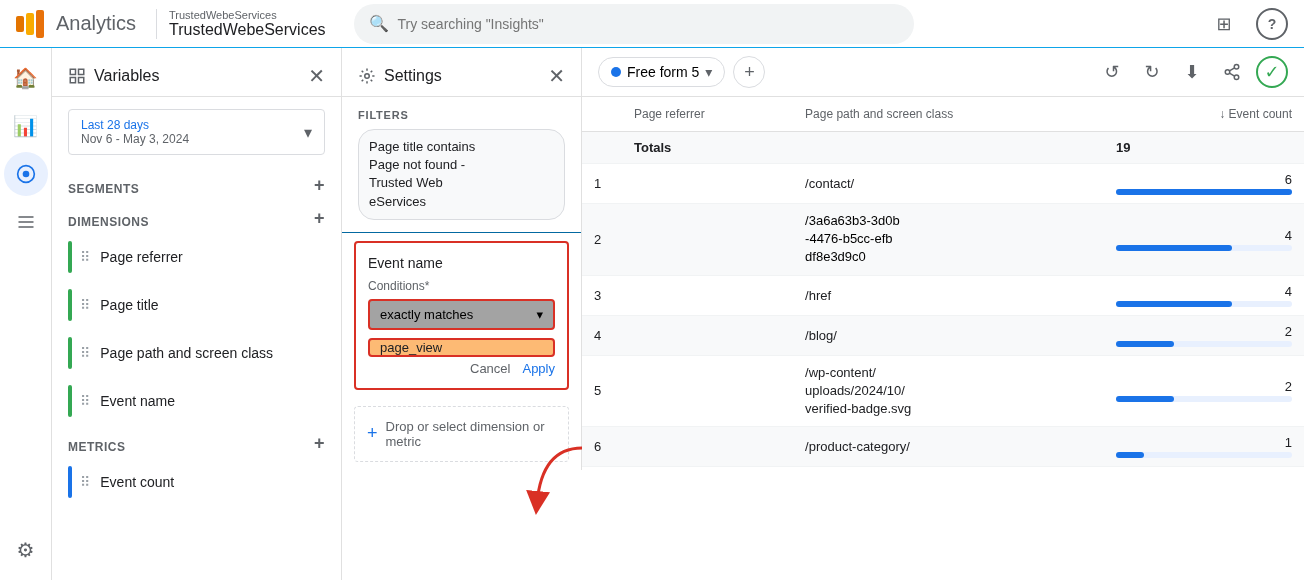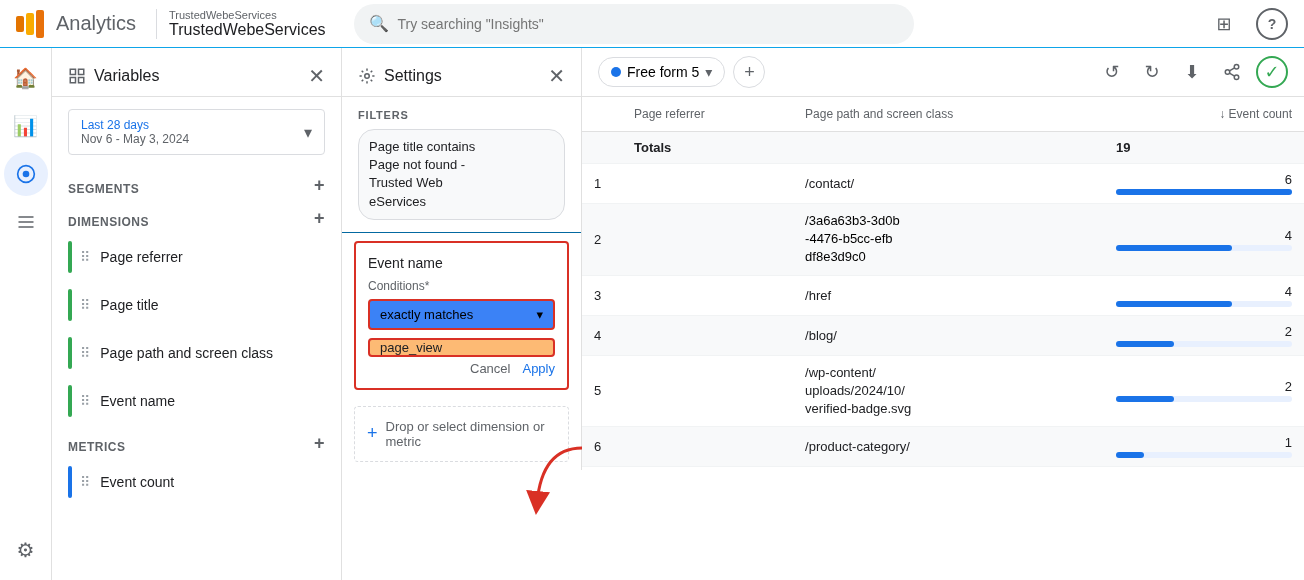--- a/index.html
+++ b/index.html
@@ -161,21 +161,21 @@
     .condition-dropdown {
       border: 2px solid #d93025;
       border-radius: 4px;
       padding: 6px 10px;
       display: flex;
       align-items: center;
       justify-content: space-between;
       font-size: 13px;
       cursor: pointer;
       margin-bottom: 8px;
-      background: #3b82f6;
+      background: #a3a3a3;
     }
     .value-input {
       border: 2px solid #d93025;
       border-radius: 4px;
       padding: 0 10px;
       font-size: 13px;
       color: #202124;
       width: 100%;
       background: #fdba74;
     }

